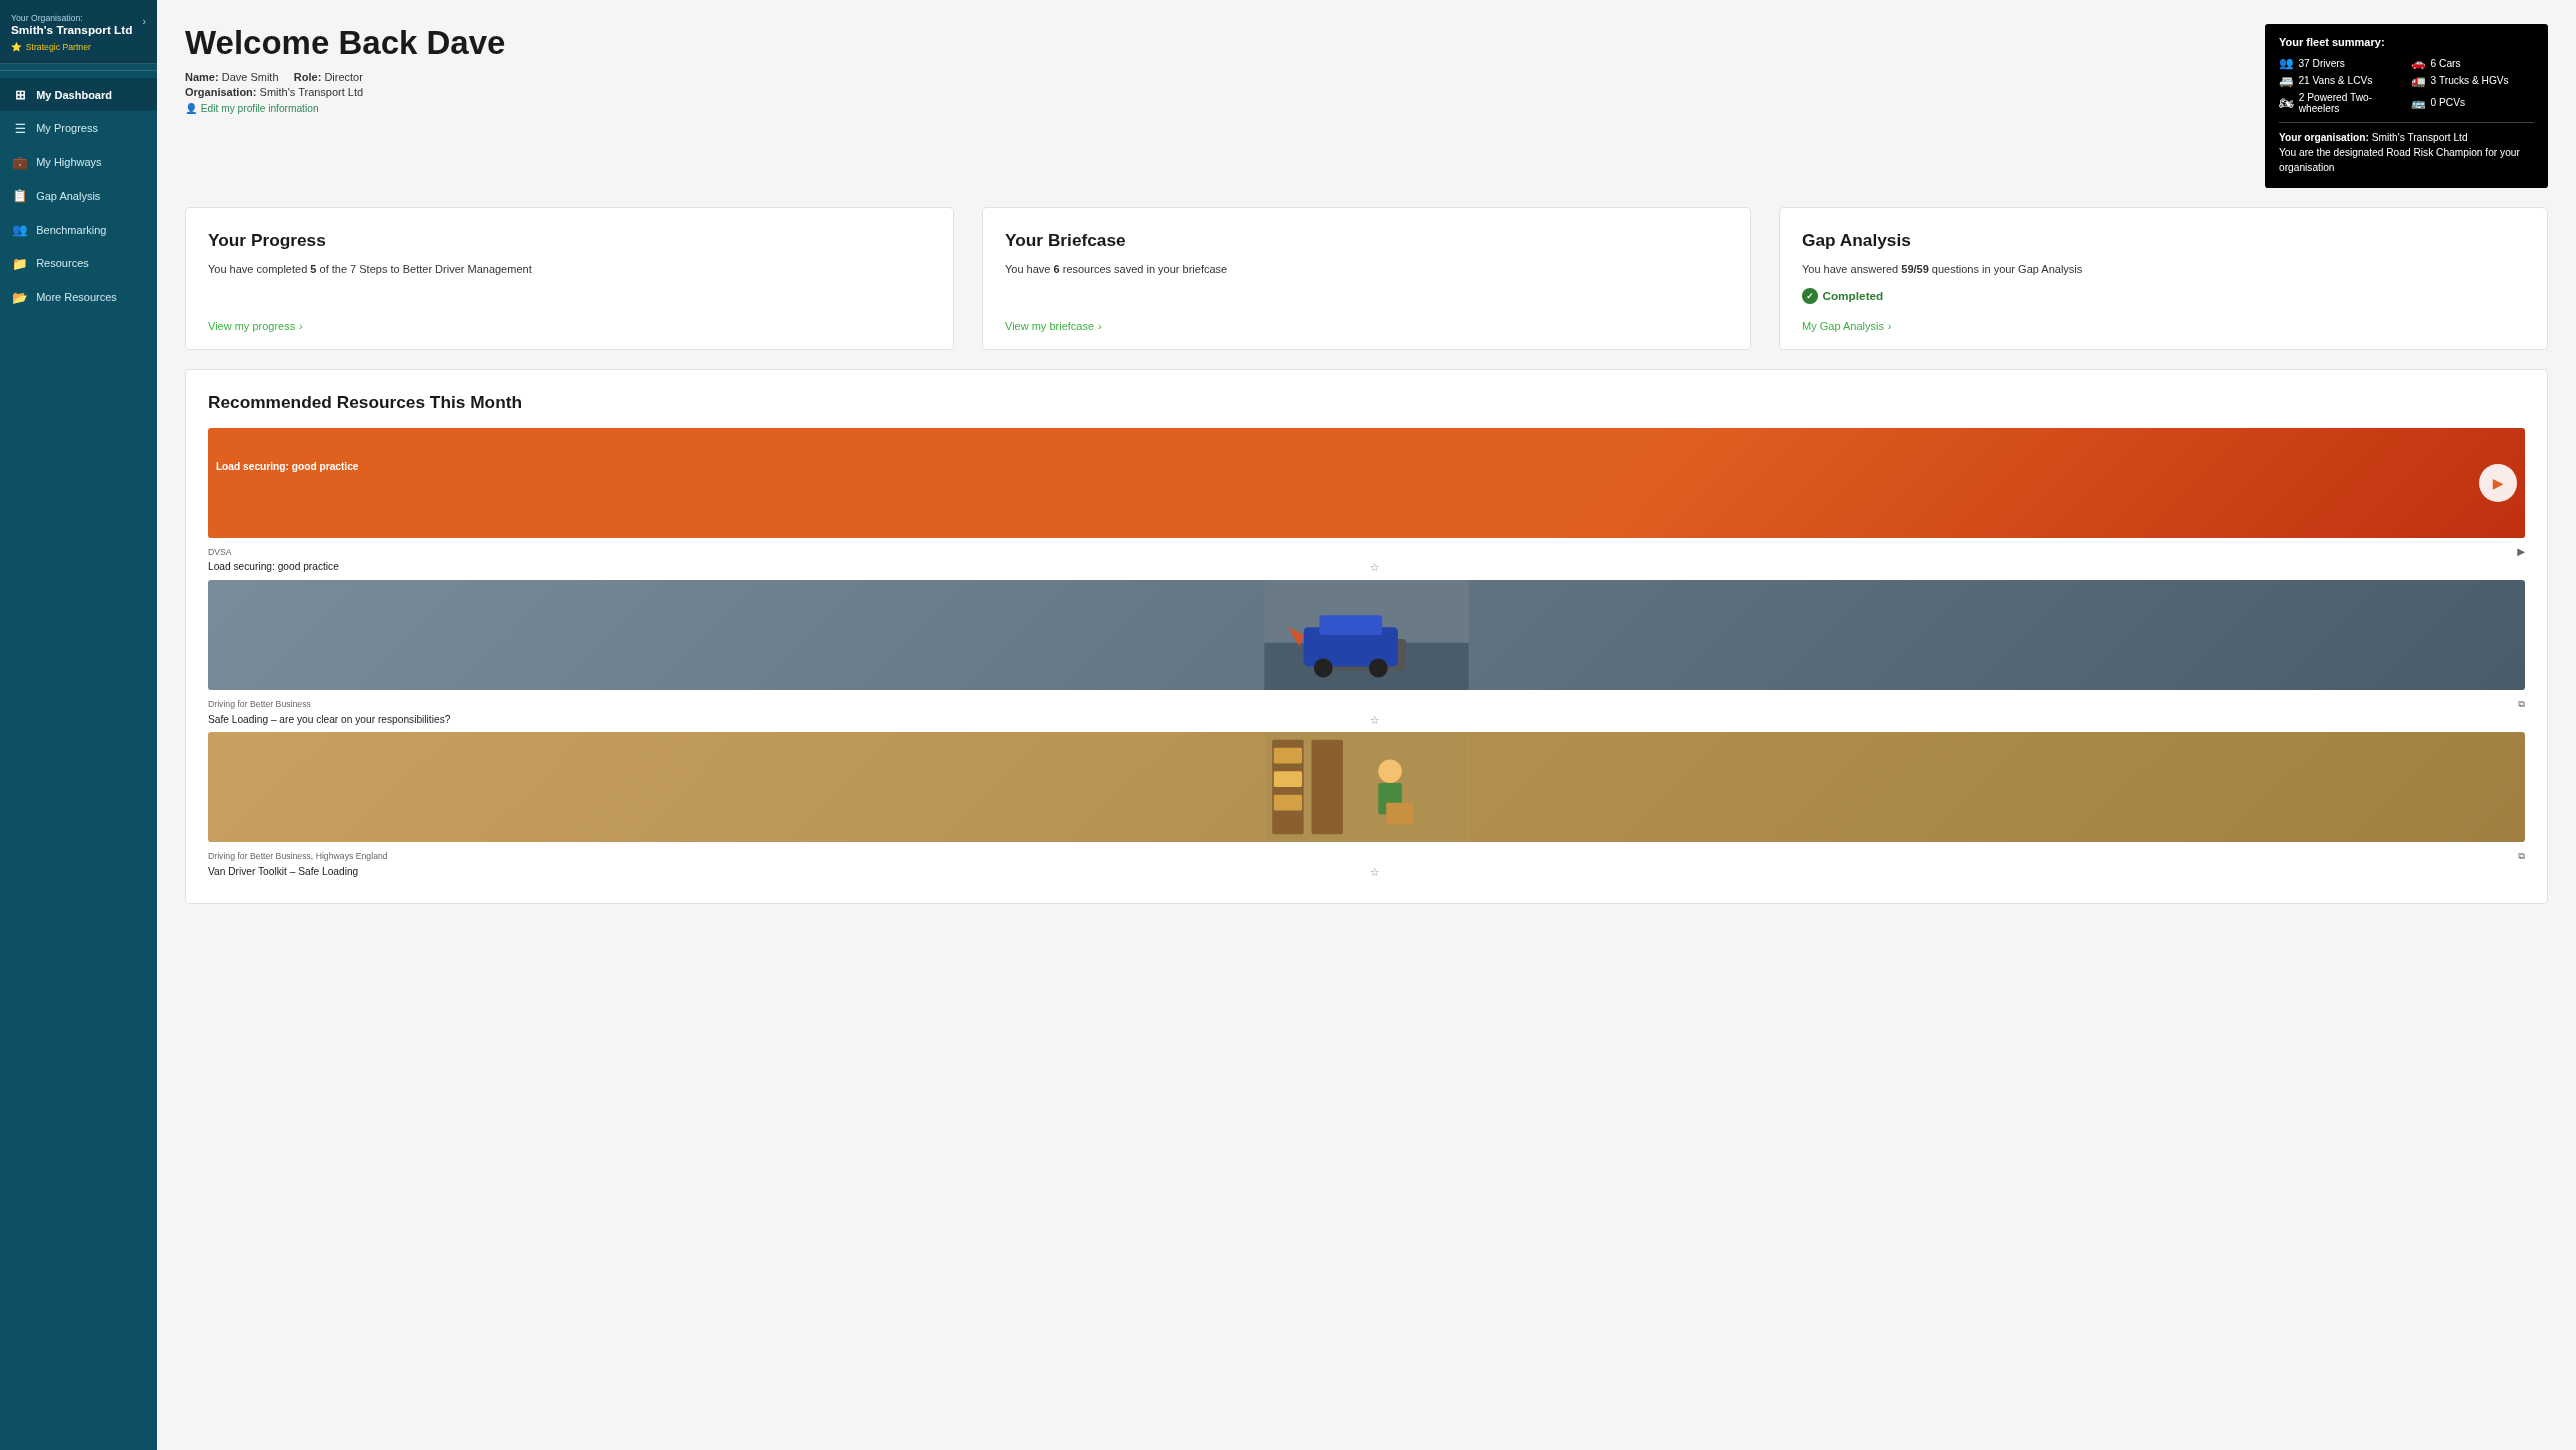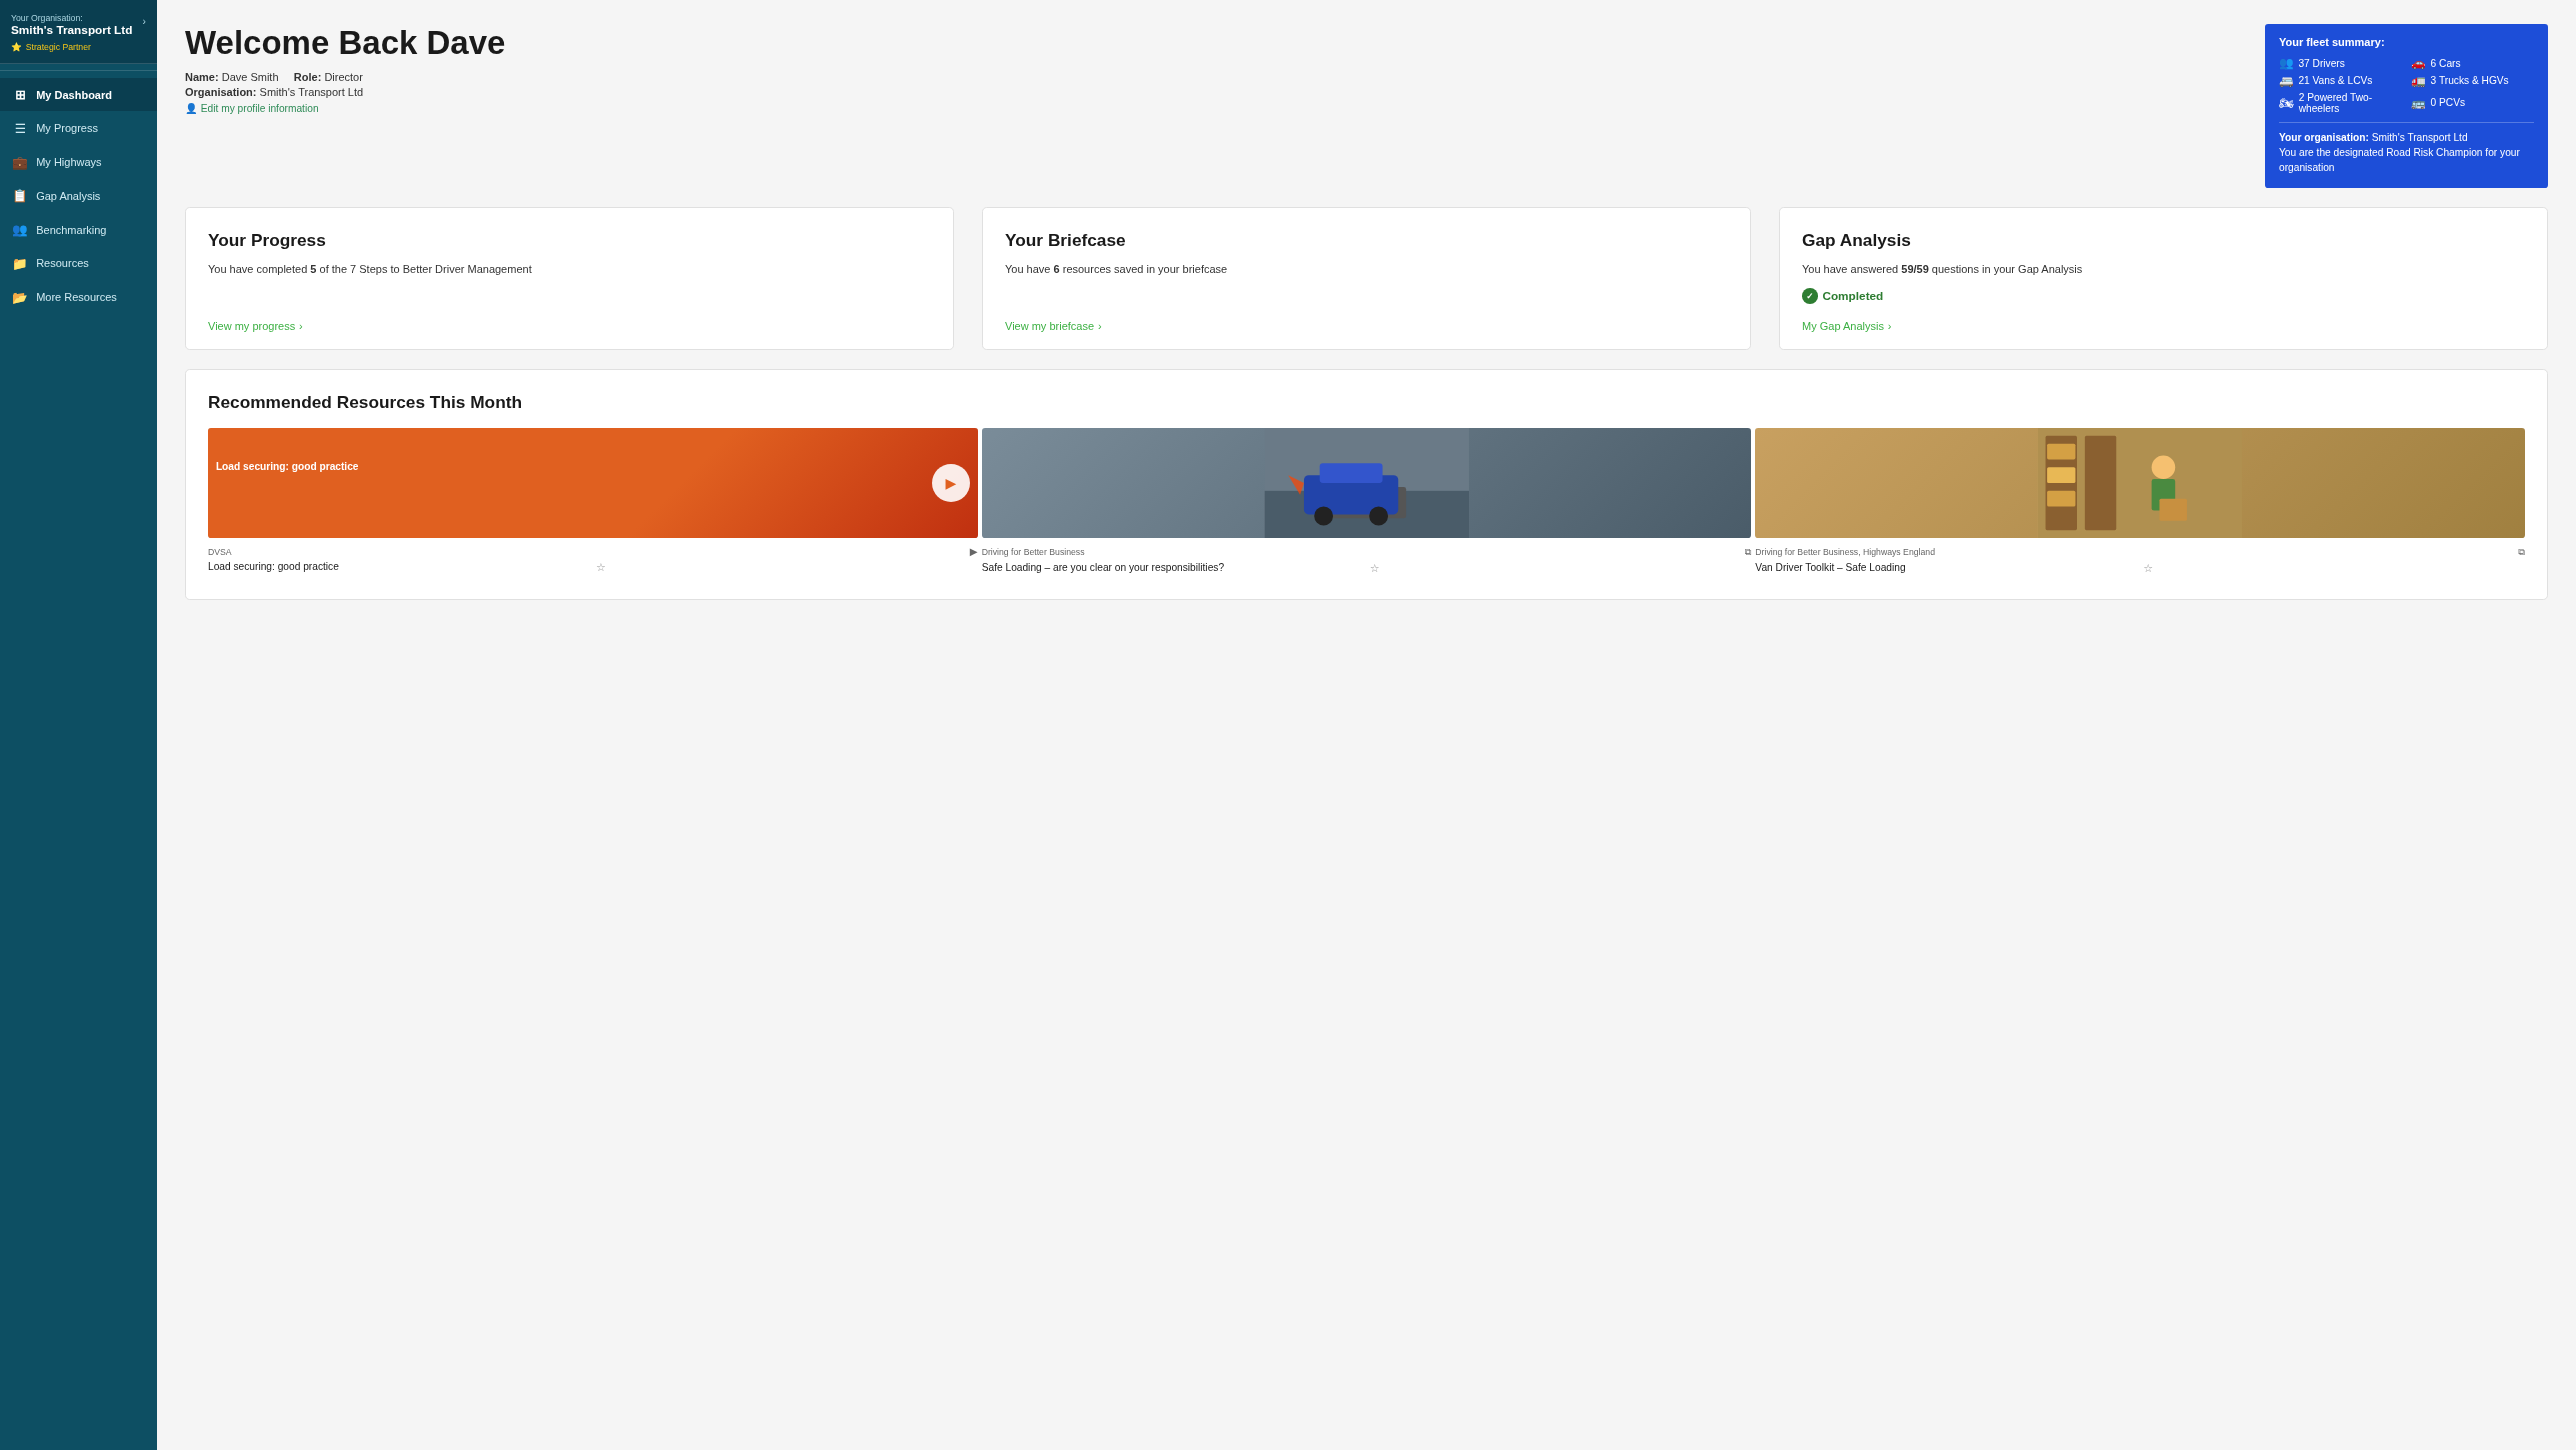--- a/index.html
+++ b/index.html
@@ -39,21 +39,21 @@
 
     
     #header { display: flex; justify-content: space-between; align-items: flex-start; margin-bottom: 19px; }
     #welcome-block h1 { font-size: 33px; font-weight: bold; color: #1a1a1a; margin-bottom: 9.4px; }
     .info-row { font-size: 11px; color: #333; margin-bottom: 3.1px; }
     .info-row strong { font-weight: bold; text-align: right; }
     .edit-profile { color: #2e8b57; font-size: 10.2px; text-decoration: none; display: flex; align-items: center; gap: 3.1px; margin-top: 4.7px; }
 
     
     #fleet-summary {
-      background: #1d4ed8; color: white;
+      background: #000000; color: white;
       padding: 12.6px 14px; border-radius: 3.1px;
       min-width: 252px; max-width: 283px;
       font-size: 10.2px;
     }
     #fleet-summary .fs-title { font-weight: bold; margin-bottom: 7.9px; font-size: 11px; }
     .fleet-grid { display: grid; grid-template-columns: 1fr 1fr; gap: 3.9px 9.4px; margin-bottom: 7.9px; }
     .fleet-item { display: flex; align-items: center; gap: 4.7px; }
     .fleet-item .fi-icon { font-size: 11.8px; }
     .fleet-org { border-top: 0.8px solid rgba(255,255,255,0.25); padding-top: 7px; line-height: 1.5; }
 
@@ -76,21 +76,21 @@
 
     .card-link { margin-top: auto; padding-top: 15.7px; color: #3cb043; font-size: 11px; text-decoration: none; display: flex; align-items: center; gap: 3.9px; cursor: pointer; }
 
     
     .completed-badge { display: flex; align-items: center; gap: 4.7px; color: #2e7d32; font-size: 11.8px; font-weight: 600; margin-top: 11px; }
     .completed-circle { background: #2e7d32; color: white; border-radius: 50%; width: 15.7px; height: 15.7px; display: flex; align-items: center; justify-content: center; font-size: 8.7px; }
 
     
     #recommended { background: white; border: 0.8px solid #e0e0e0; border-radius: 4.7px; padding: 22px; }
     #recommended h2 { font-size: 17.3px; font-weight: bold; color: #1a1a1a; margin-bottom: 15.7px; }
-    .resource-grid { display: flex; gap: 4px; }
+    .resource-grid { display: flex; gap: 4px; flex-direction: column; }
     .resource-card { flex: 1; }
     .resource-thumb {
       width: 100%; height: 110px; border-radius: 3.1px; overflow: hidden;
       background: #ccc; margin-bottom: 7.9px; position: relative;
     }
     .thumb-dvsa {
       background: linear-gradient(135deg, #e06020 60%, #c03010 100%);
       display: flex; align-items: center; justify-content: center;
       height: 100%; position: relative;
     }

